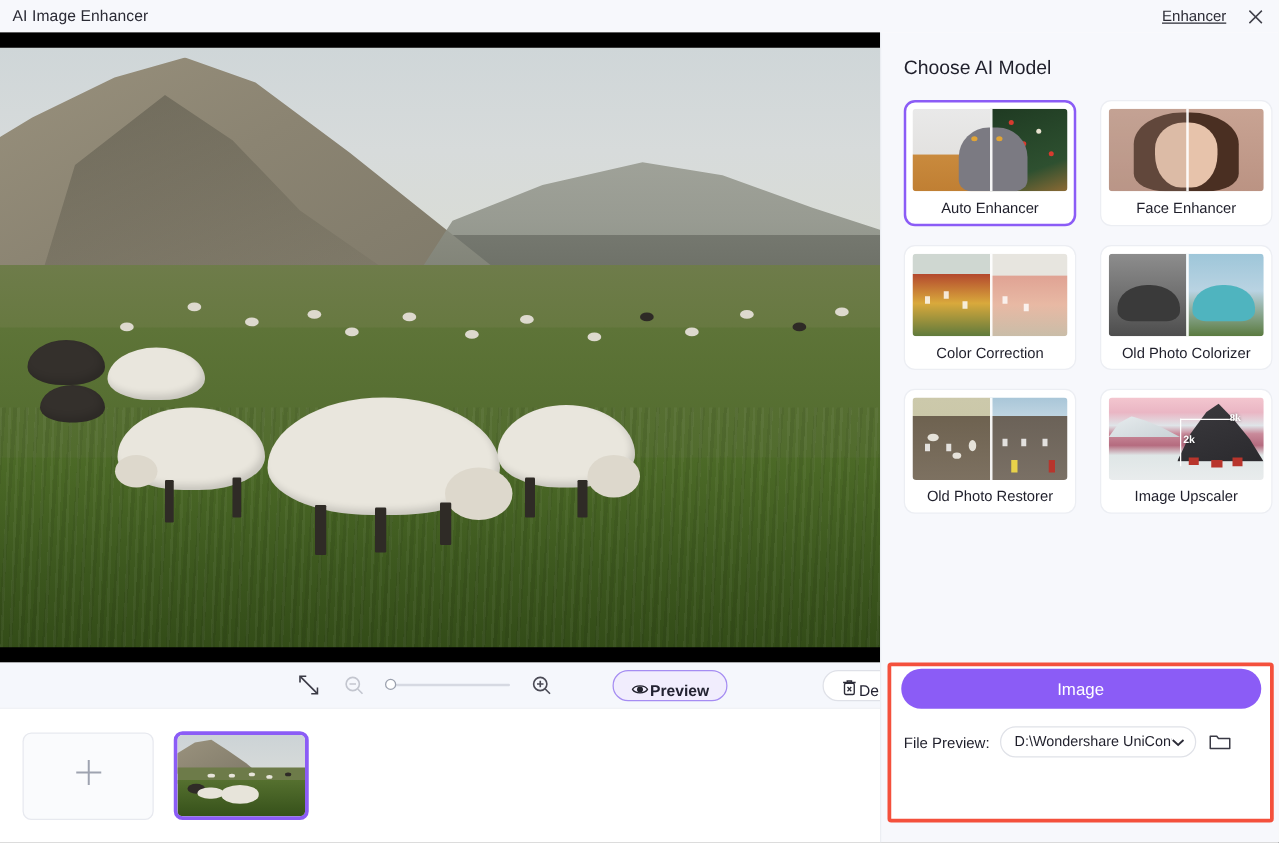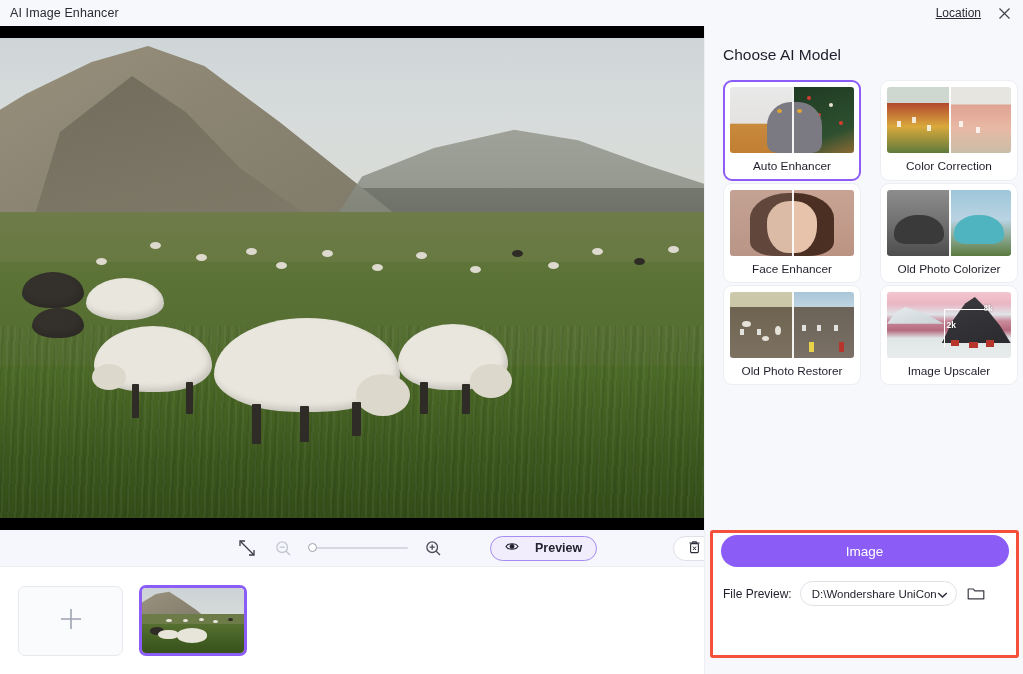--- a/index.html
+++ b/index.html
@@ -159,21 +159,21 @@
   }
   .zoom-handle {
     position: absolute; left: 0; top: 2px;
     width: 9px; height: 9px;
     border: 1.3px solid #9aa0ad;
     background: #ffffff;
     border-radius: 50%;
     cursor: pointer;
   }
   .pill-btn {
-    display: flex; align-items: center; gap: 16px;
+    display: flex; align-items: flex-end; gap: 1px;
     height: 25px;
     padding: 0 14px;
     border-radius: 13px;
     font-size: 12.5px;
     cursor: pointer;
     white-space: nowrap;
   }
   .preview-btn {
     background: #f1edfd;
     border: 1px solid #a58cf2;
@@ -238,21 +238,21 @@
     border-left: 1px solid #eceef3;
   }
   .panel-title {
     font-size: 15.5px;
     color: #1f1f2b;
     margin: 20px 0 0 18px;
   }
   .model-grid {
     display: grid;
     grid-template-columns: 138px 138px;
-    gap: 2px 19px;
+    gap: 15px 19px;
     margin: 16px 0 0 18px;
   }
   .model-card {
     width: 138px;
     background: #ffffff;
     border: 1px solid #eceef3;
     border-radius: 9px;
     padding: 6px 6px 0 6px;
     cursor: pointer;
   }
@@ -398,21 +398,21 @@
   }
 </style>
 </head>
 <body>
 
 <div id="app">
 
   <div class="titlebar">
     <div class="titlebar-title">AI Image Enhancer</div>
     <div class="titlebar-right">
-      <span class="feedback-link">Location</span>
+      <span class="feedback-link">Enhancer</span>
       <span class="close-btn">
         <svg width="13" height="13" viewBox="0 0 13 13">
             <path d="M1.5 1.5 L11.5 11.5 M11.5 1.5 L1.5 11.5" stroke="#40404a" stroke-width="1.2" fill="none"></path>
           </svg>
       </span>
     </div>
   </div>
 
   <div class="canvas">
     <div class="canvas-photo">
@@ -558,41 +558,41 @@
           <div class="art-cat-body"></div>
           <div class="art-cat-eye" style="left:38%; top:34%;"></div>
           <div class="art-cat-eye" style="left:54%; top:34%;"></div>
           <div class="split-line"></div>
         </div>
         <div class="model-label">Auto Enhancer</div>
       </div>
 
       <div class="model-card">
         <div class="model-thumb">
+          <div class="art-face"></div>
+          <div class="art-face-hair"></div>
+          <div class="art-face-skin"></div>
+          <div class="art-face-l"></div>
+          <div class="split-line"></div>
+        </div>
+        <div class="model-label">Face Enhancer</div>
+      </div>
+
+      <div class="model-card">
+        <div class="model-thumb">
           <div class="art-town-l"></div>
           <div class="art-town-r"></div>
           <div class="art-win" style="left:8%;  top:52%;"></div>
           <div class="art-win" style="left:20%; top:46%;"></div>
           <div class="art-win" style="left:32%; top:58%;"></div>
           <div class="art-win" style="left:58%; top:52%;"></div>
           <div class="art-win" style="left:72%; top:60%;"></div>
           <div class="split-line"></div>
         </div>
         <div class="model-label">Color Correction</div>
-      </div>
-
-      <div class="model-card">
-        <div class="model-thumb">
-          <div class="art-face"></div>
-          <div class="art-face-hair"></div>
-          <div class="art-face-skin"></div>
-          <div class="art-face-l"></div>
-          <div class="split-line"></div>
-        </div>
-        <div class="model-label">Face Enhancer</div>
       </div>
 
       <div class="model-card">
         <div class="model-thumb">
           <div class="art-car-l"></div>
           <div class="art-car-r"></div>
           <div class="art-car-bodyl"></div>
           <div class="art-car-bodyr"></div>
           <div class="split-line"></div>
         </div>

